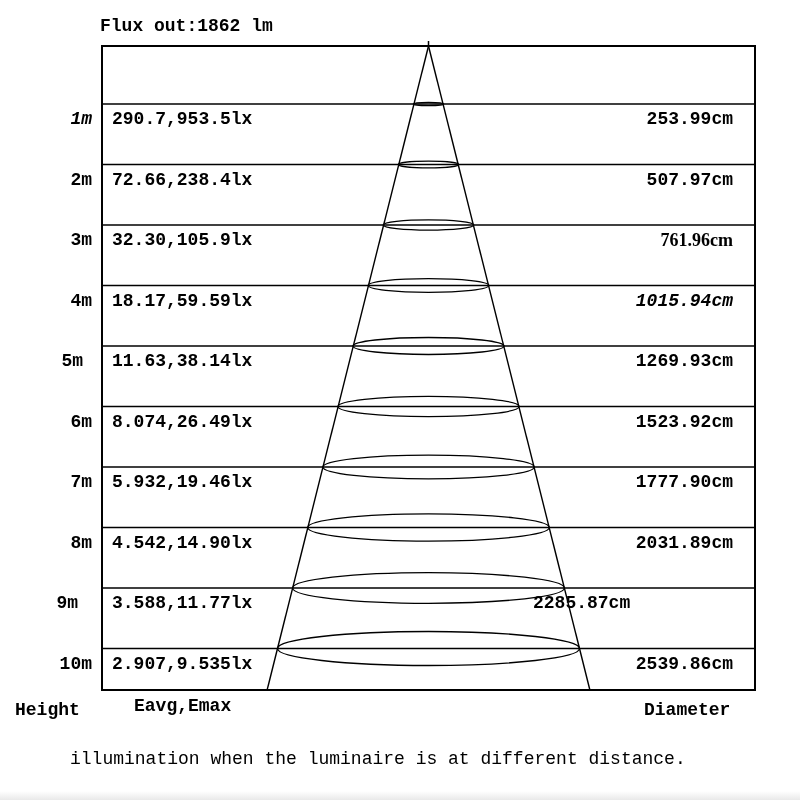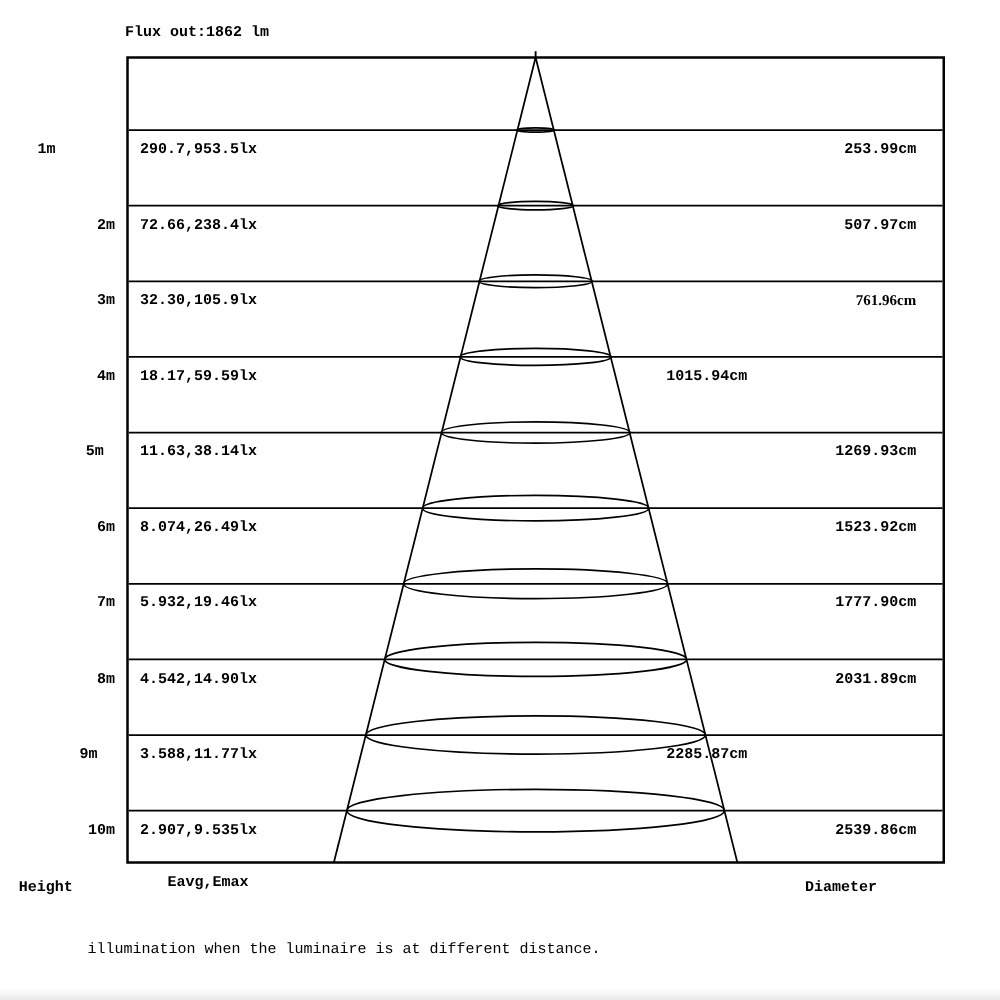--- a/index.html
+++ b/index.html
@@ -1,21 +1,21 @@
 <!DOCTYPE html>
 <html><head>
 <meta charset="utf-8">
 <style>
   html,body{margin:0;padding:0;background:#ffffff;}
   #screen{
     position:relative;width:800px;height:800px;background:#ffffff;
     font-family:"Liberation Mono","DejaVu Sans Mono",monospace;color:#000;
     overflow:hidden;
   }
-  .txt{position:absolute;font-size:12px;font-weight:bold;white-space:pre;line-height:20px;}
+  .txt{position:absolute;font-size:18px;font-weight:bold;white-space:pre;line-height:20px;}
   .note-line{font-weight:normal;}
   #svg-layer{position:absolute;left:0;top:0;}
   #bottom-strip{
     position:absolute;left:0;bottom:0;width:800px;height:9px;
     background:linear-gradient(to bottom,#ffffff,#e9e9e9);
   }
 </style>
 </head>
 <body>
 
@@ -44,32 +44,32 @@
       <ellipse cx="428.5" cy="285.5" rx="60.4" ry="6.8" fill="none" stroke="#000000" stroke-width="1.3"></ellipse>
       <ellipse cx="428.5" cy="346" rx="75.5" ry="8.5" fill="none" stroke="#000000" stroke-width="1.3"></ellipse>
       <ellipse cx="428.5" cy="406.5" rx="90.6" ry="10.2" fill="none" stroke="#000000" stroke-width="1.3"></ellipse>
       <ellipse cx="428.5" cy="467" rx="105.7" ry="11.9" fill="none" stroke="#000000" stroke-width="1.3"></ellipse>
       <ellipse cx="428.5" cy="527.5" rx="120.8" ry="13.6" fill="none" stroke="#000000" stroke-width="1.3"></ellipse>
       <ellipse cx="428.5" cy="588" rx="135.9" ry="15.299999999999999" fill="none" stroke="#000000" stroke-width="1.3"></ellipse>
       <ellipse cx="428.5" cy="648.5" rx="151" ry="17" fill="none" stroke="#000000" stroke-width="1.3"></ellipse>
     </svg>
 
   <div id="rows-layer">
-      <div class="txt" style="left: 30px; width: 62px; top: 109px; text-align: left;">1m</div>
+      <div class="txt" style="left: 30px; width: 62px; top: 109px; text-align: right; font-style: italic;">1m</div>
       <div class="txt" style="left: 112px; top: 109px;">290.7,953.5lx</div>
       <div class="txt" style="left: 533px; width: 200px; top: 109px; text-align: right;">253.99cm</div>
       <div class="txt" style="left: 30px; width: 62px; top: 169.5px; text-align: right;">2m</div>
       <div class="txt" style="left: 112px; top: 169.5px;">72.66,238.4lx</div>
       <div class="txt" style="left: 533px; width: 200px; top: 169.5px; text-align: right;">507.97cm</div>
       <div class="txt" style="left: 30px; width: 62px; top: 230px; text-align: right;">3m</div>
       <div class="txt" style="left: 112px; top: 230px;">32.30,105.9lx</div>
       <div class="txt" style="left: 533px; width: 200px; top: 230px; text-align: right; font-family: Liberation Serif, serif;">761.96cm</div>
       <div class="txt" style="left: 30px; width: 62px; top: 290.5px; text-align: right;">4m</div>
       <div class="txt" style="left: 112px; top: 290.5px;">18.17,59.59lx</div>
-      <div class="txt" style="left: 533px; width: 200px; top: 290.5px; text-align: left;">1015.94cm</div>
+      <div class="txt" style="left: 533px; width: 200px; top: 290.5px; text-align: right; font-style: italic;">1015.94cm</div>
       <div class="txt" style="left: 21px; width: 62px; top: 351px; text-align: right;">5m</div>
       <div class="txt" style="left: 112px; top: 351px;">11.63,38.14lx</div>
       <div class="txt" style="left: 533px; width: 200px; top: 351px; text-align: right;">1269.93cm</div>
       <div class="txt" style="left: 30px; width: 62px; top: 411.5px; text-align: right;">6m</div>
       <div class="txt" style="left: 112px; top: 411.5px;">8.074,26.49lx</div>
       <div class="txt" style="left: 533px; width: 200px; top: 411.5px; text-align: right;">1523.92cm</div>
       <div class="txt" style="left: 30px; width: 62px; top: 472px; text-align: right;">7m</div>
       <div class="txt" style="left: 112px; top: 472px;">5.932,19.46lx</div>
       <div class="txt" style="left: 533px; width: 200px; top: 472px; text-align: right;">1777.90cm</div>
       <div class="txt" style="left: 30px; width: 62px; top: 532.5px; text-align: right;">8m</div>

